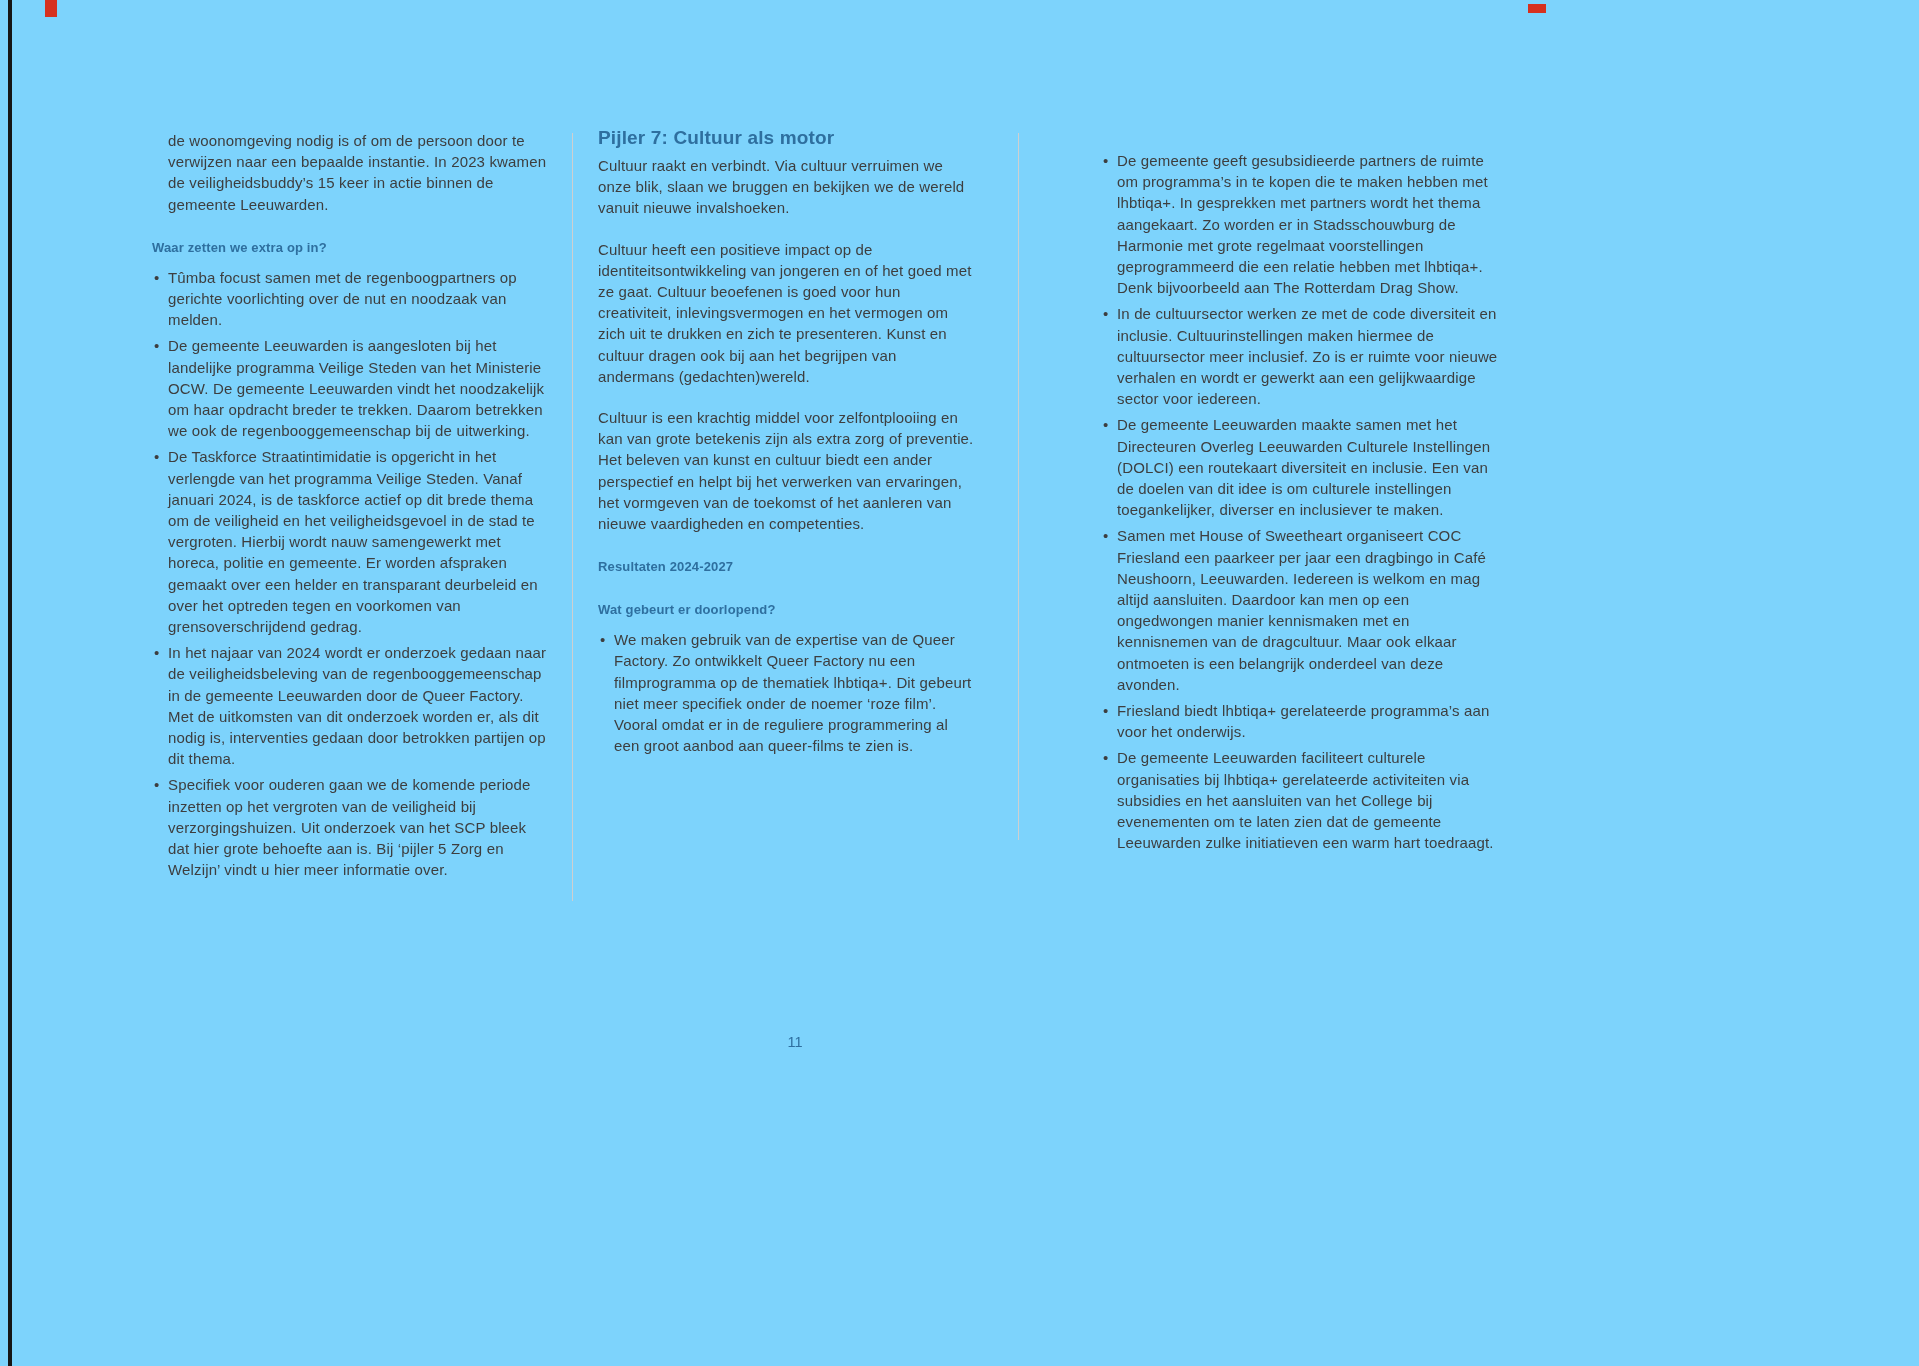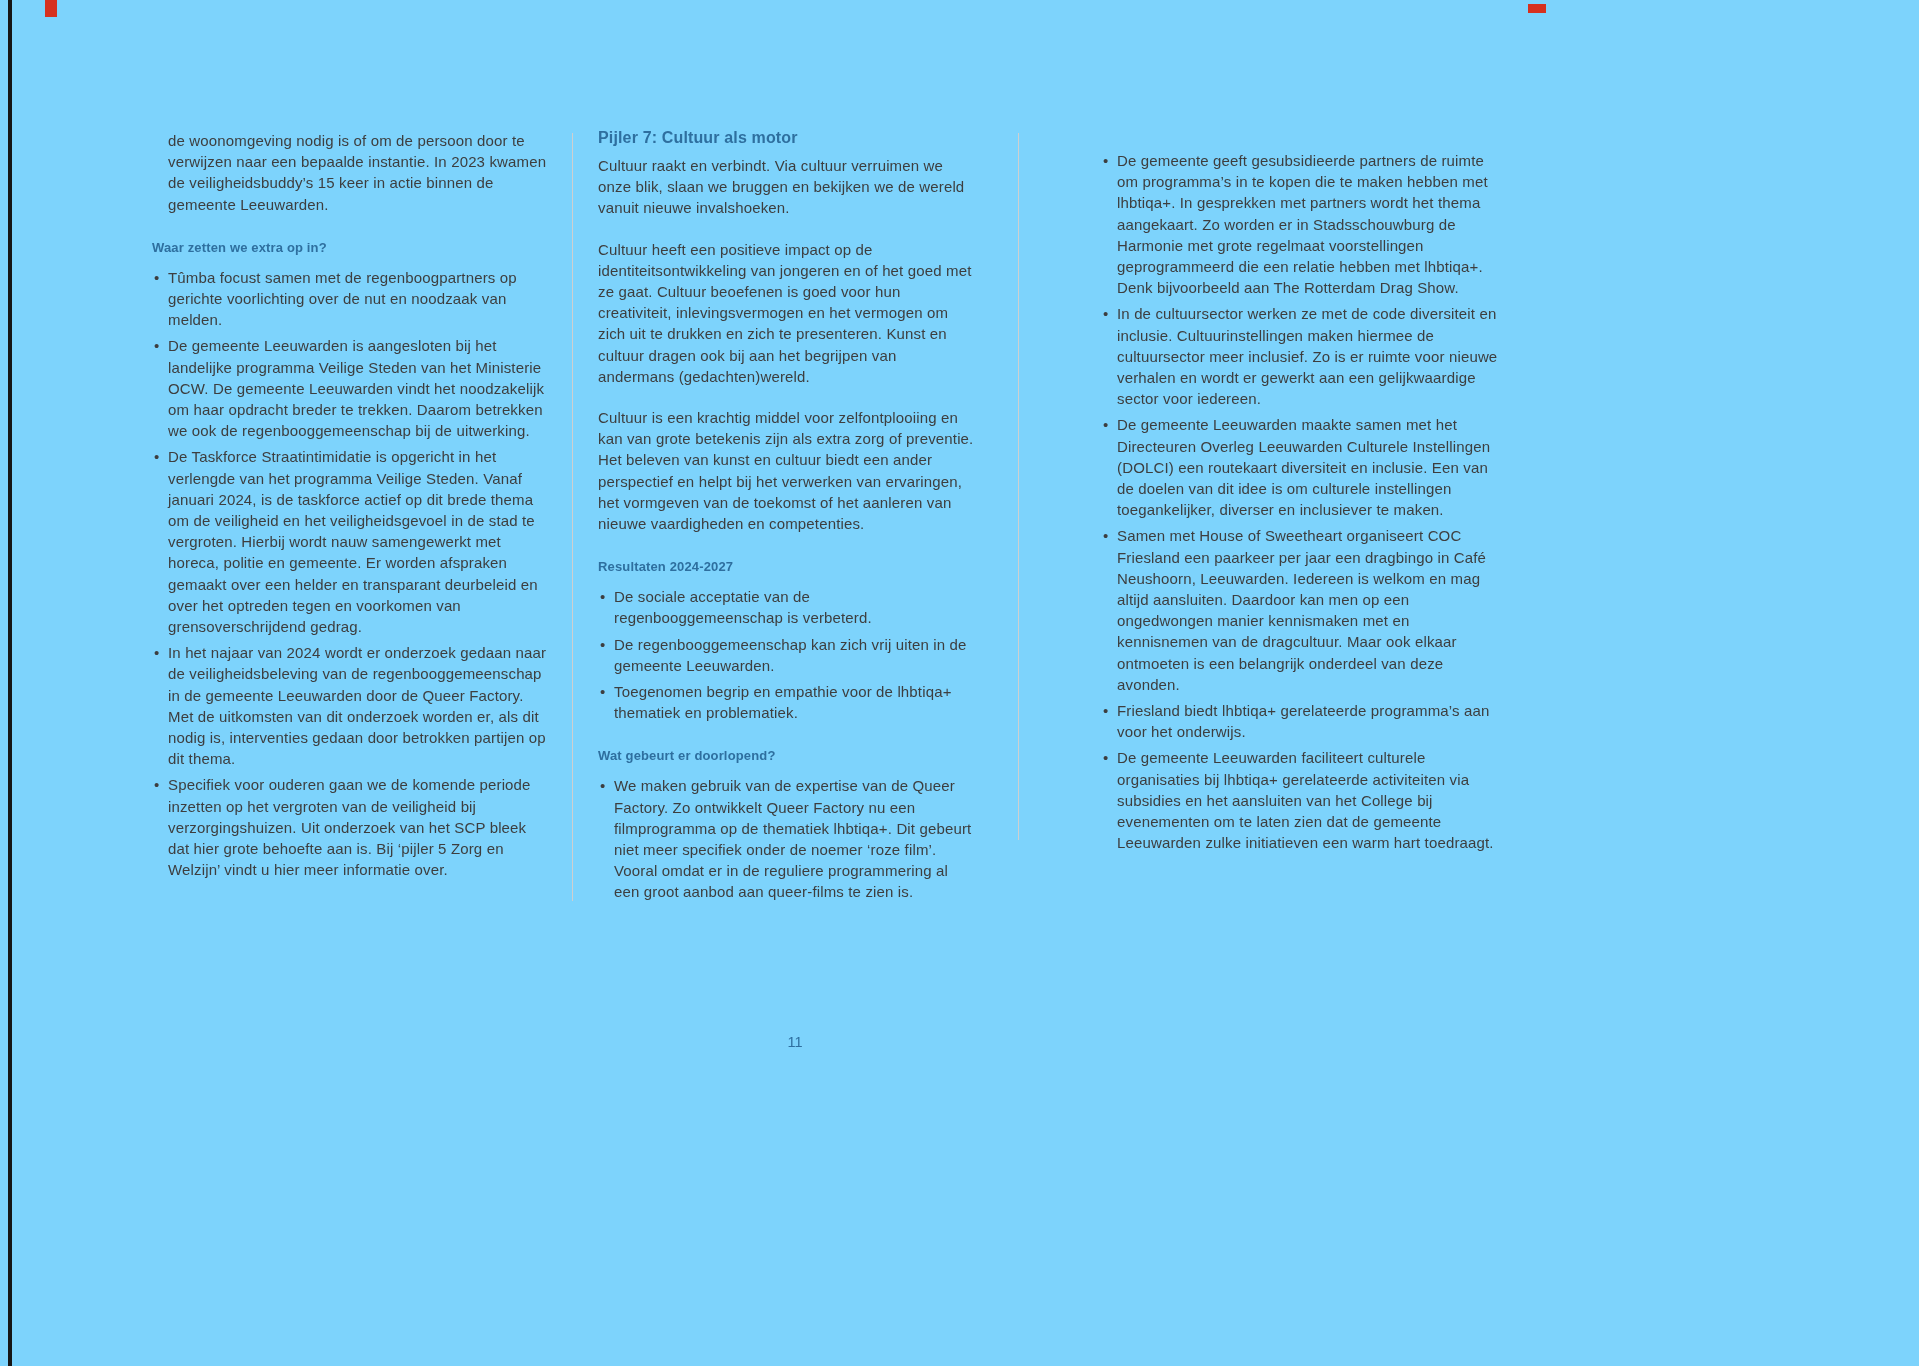--- a/index.html
+++ b/index.html
@@ -35,21 +35,21 @@
   }
   .col-left  { left: 152px;  top: 130px; width: 396px; }
   .col-mid   { left: 598px;  top: 126px; width: 376px; }
   .col-right { left: 1101px; top: 130px; width: 398px; margin-top: 20px; }
 
   .col p { margin: 0 0 20px 0; }
   p.cont { padding-left: 16px; margin: 0 0 22px 0; }
 
   .pillar-title {
     margin: 0 0 5px 0;
-    font-size: 16px;
+    font-size: 19px;
     line-height: 24px;
     font-weight: 700;
     color: #2e6f9f;
   }
   .subhead {
     margin: 22px 0 9px 0;
     font-size: 13px;
     line-height: 21px;
     font-weight: 700;
     color: #2e6f9f;
@@ -102,25 +102,20 @@
       <li>Specifiek voor ouderen gaan we de komende periode inzetten op het vergroten van de veiligheid bij verzorgingshuizen. Uit onderzoek van het SCP bleek dat hier grote behoefte aan is. Bij ‘pijler 5 Zorg en Welzijn’ vindt u hier meer informatie over.</li>
     </ul>
   </div>
 
   <div class="col col-mid">
     <h2 class="pillar-title">Pijler 7: Cultuur als motor</h2>
     <p>Cultuur raakt en verbindt. Via cultuur verruimen we onze blik, slaan we bruggen en bekijken we de wereld vanuit nieuwe invalshoeken.</p>
     <p>Cultuur heeft een positieve impact op de identiteitsontwikkeling van jongeren en of het goed met ze gaat. Cultuur beoefenen is goed voor hun creativiteit, inlevingsvermogen en het vermogen om zich uit te drukken en zich te presenteren. Kunst en cultuur dragen ook bij aan het begrijpen van andermans (gedachten)wereld.</p>
     <p>Cultuur is een krachtig middel voor zelfontplooiing en kan van grote betekenis zijn als extra zorg of preventie. Het beleven van kunst en cultuur biedt een ander perspectief en helpt bij het verwerken van ervaringen, het vormgeven van de toekomst of het aanleren van nieuwe vaardigheden en competenties.</p>
     <h3 class="subhead">Resultaten 2024-2027</h3>
-    <ul class="bullets">
-      <li>De sociale acceptatie van de regenbooggemeenschap is verbeterd.</li>
-      <li>De regenbooggemeenschap kan zich vrij uiten in de gemeente Leeuwarden.</li>
-      <li>Toegenomen begrip en empathie voor de lhbtiqa+ thematiek en problematiek.</li>
-    </ul>
     <h3 class="subhead">Wat gebeurt er doorlopend?</h3>
     <ul class="bullets">
       <li>We maken gebruik van de expertise van de Queer Factory. Zo ontwikkelt Queer Factory nu een filmprogramma op de thematiek lhbtiqa+. Dit gebeurt niet meer specifiek onder de noemer ‘roze film’. Vooral omdat er in de reguliere programmering al een groot aanbod aan queer-films te zien is.</li>
     </ul>
   </div>
 
   <div class="col col-right">
     <ul class="bullets">
       <li>De gemeente geeft gesubsidieerde partners de ruimte om programma’s in te kopen die te maken hebben met lhbtiqa+. In gesprekken met partners wordt het thema aangekaart. Zo worden er in Stadsschouwburg de Harmonie met grote regelmaat voorstellingen geprogrammeerd die een relatie hebben met lhbtiqa+. Denk bijvoorbeeld aan The Rotterdam Drag Show.</li>
       <li>In de cultuursector werken ze met de code diversiteit en inclusie. Cultuurinstellingen maken hiermee de cultuursector meer inclusief. Zo is er ruimte voor nieuwe verhalen en wordt er gewerkt aan een gelijkwaardige sector voor iedereen.</li>

